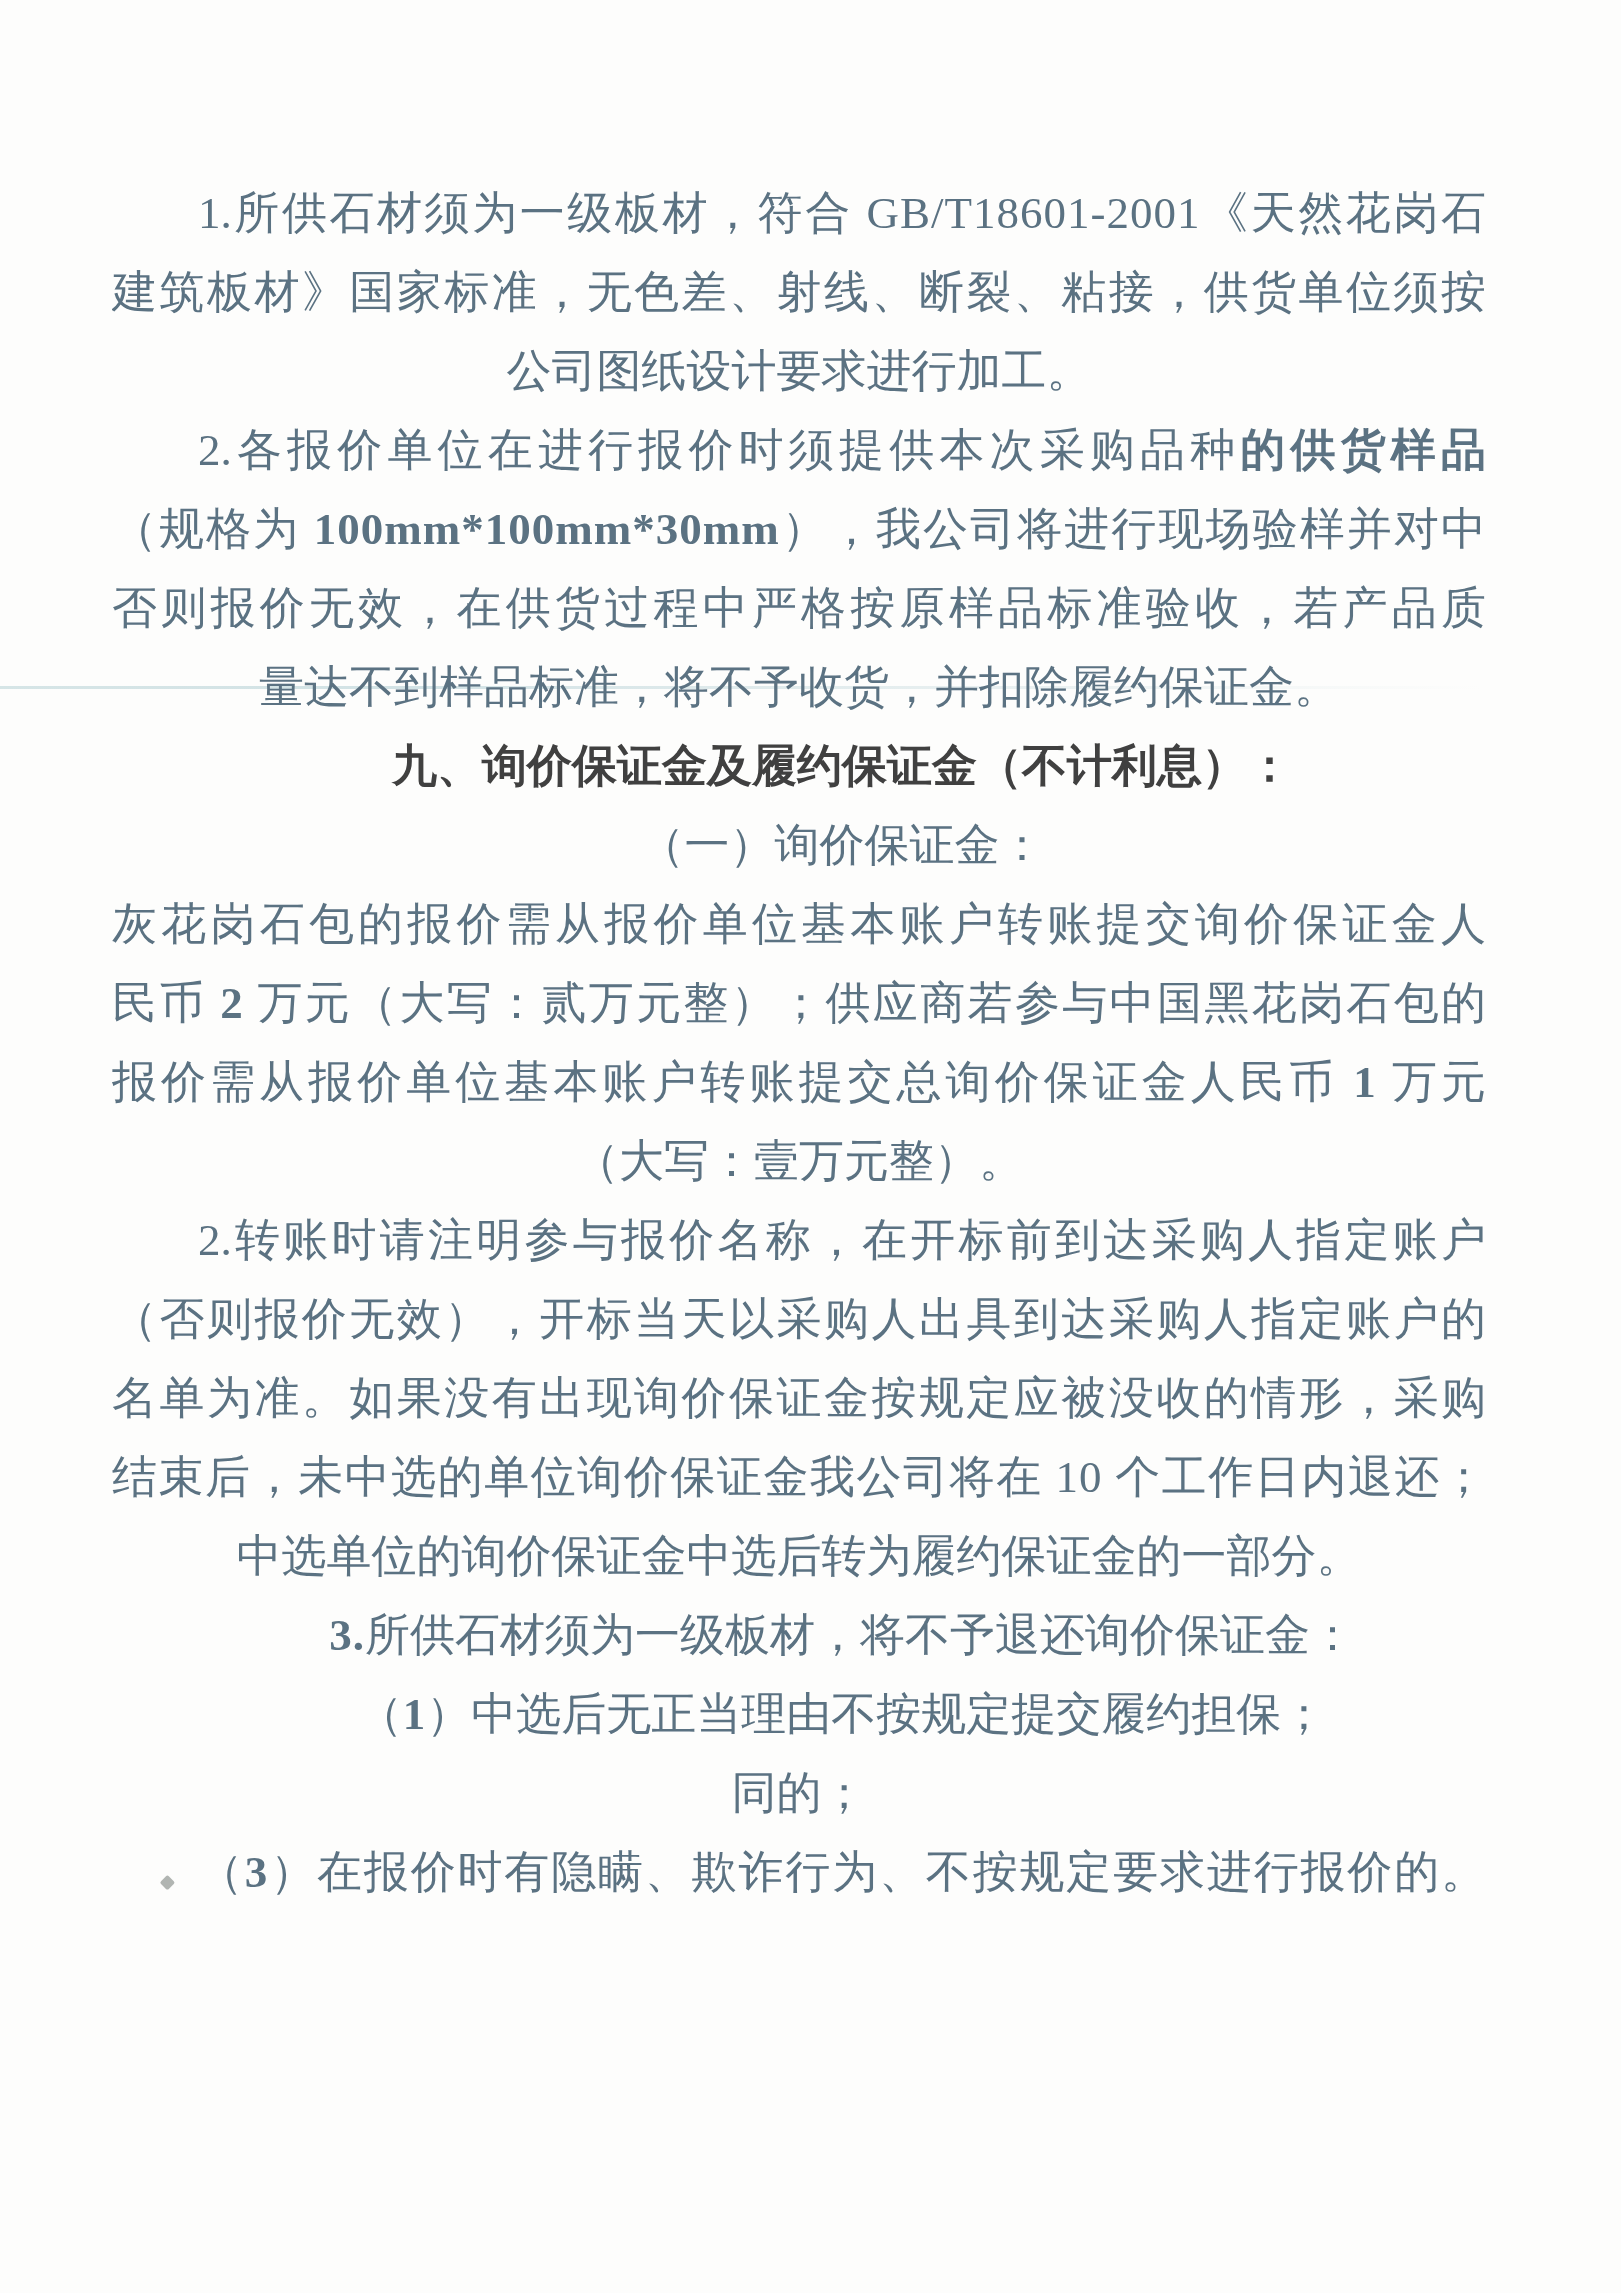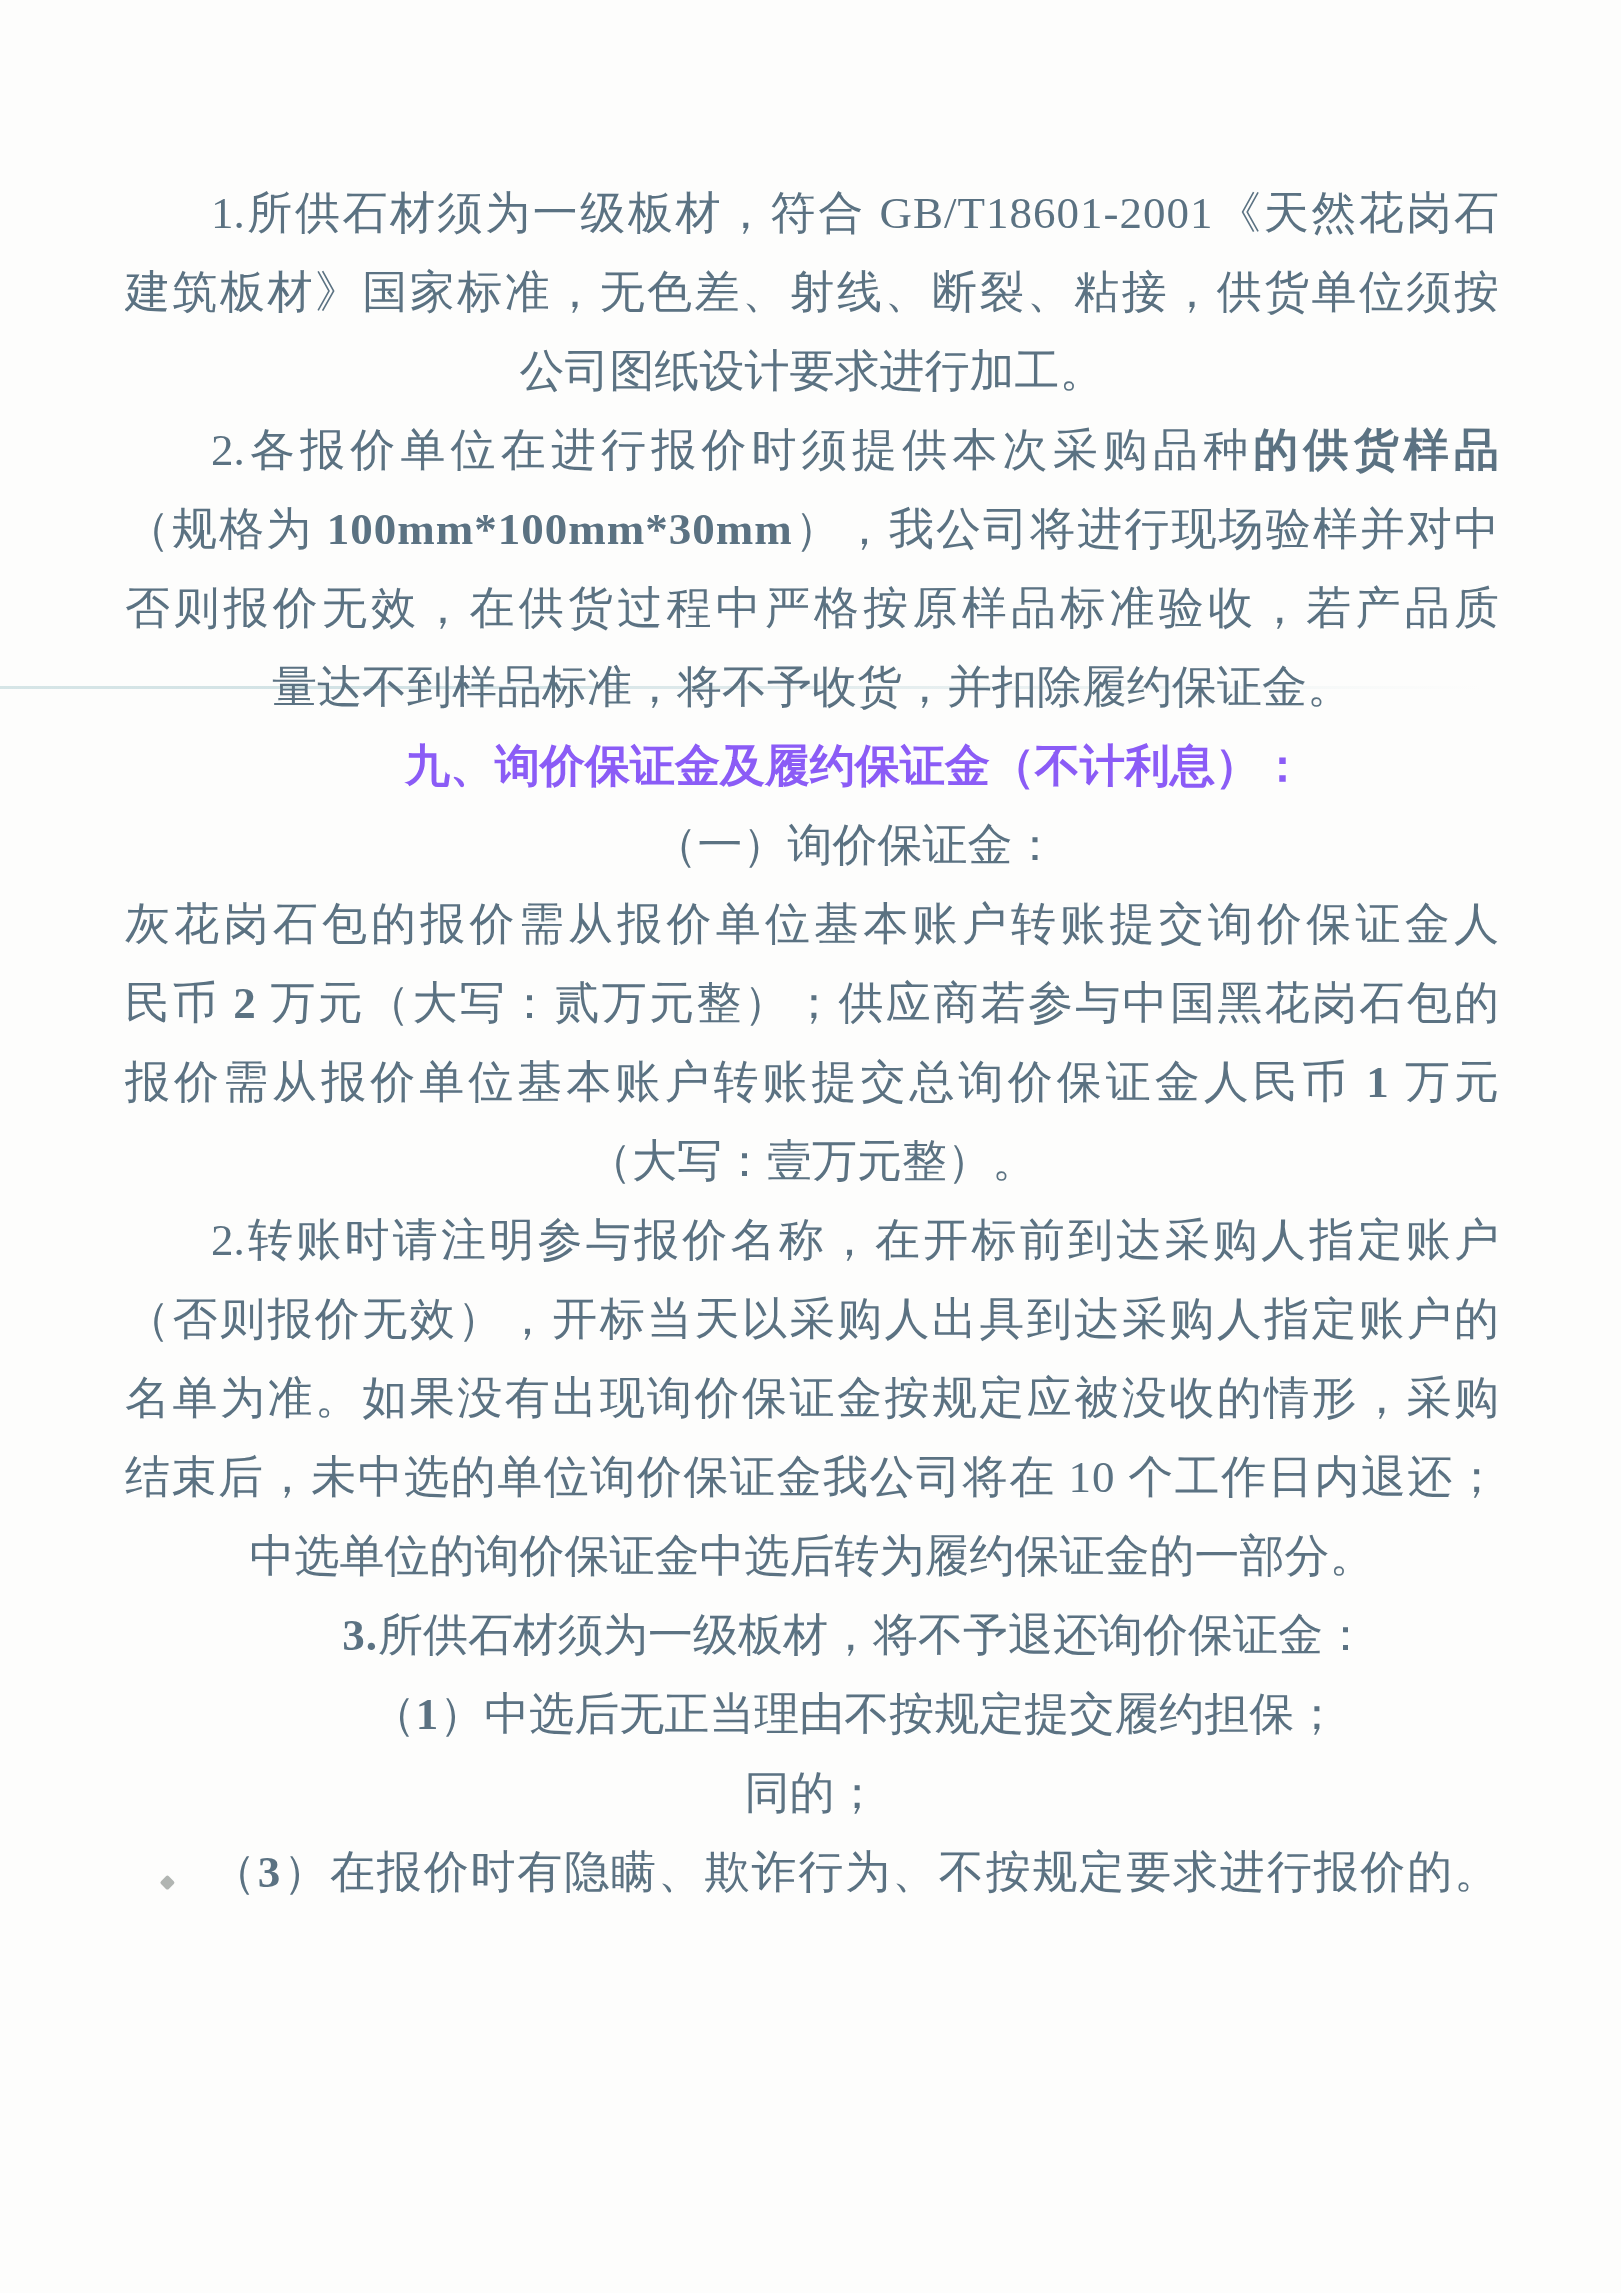--- a/index.html
+++ b/index.html
@@ -5,41 +5,41 @@
   * { margin:0; padding:0; box-sizing:border-box; }
   html,body { width:1621px; height:2294px; }
   body {
     position:relative;
     background:#fdfdfc;
     overflow:hidden;
     font-family:"Liberation Serif","DejaVu Serif",serif;
   }
   .doc {
     position:absolute;
-    left:125px;
+    left:112px;
     top:174px;
     width:1374px;
     color:#5b7282;
     font-size:45px;
   }
   .line {
     height:79px;
     line-height:79px;
     overflow:hidden;
     text-align:center;
   }
   .just {
     text-align:justify;
     text-align-last:justify;
     text-justify:inter-character;
   }
   .ind  { text-indent:86px; }
   .b    { font-weight:bold; }
   .num  { font-family:"Liberation Serif","DejaVu Serif",serif; letter-spacing:1px; }
-  .heading { font-weight:bold; color:#8b5cf6; }
+  .heading { font-weight:bold; color:#404040; }
   .scanline {
     position:absolute; left:0; top:686px; width:1482px; height:2.9px;
     background:linear-gradient(90deg,
       rgba(150,190,195,.38), rgba(168,200,206,.5) 28%,
       rgba(190,212,216,.28) 72%, rgba(205,218,220,0));
   }
   .speck {
     position:absolute; left:162px; top:1877px; width:10.8px; height:10.8px;
     background:#a3a8a5; transform:rotate(45deg); border-radius:2px; opacity:.85;
   }

